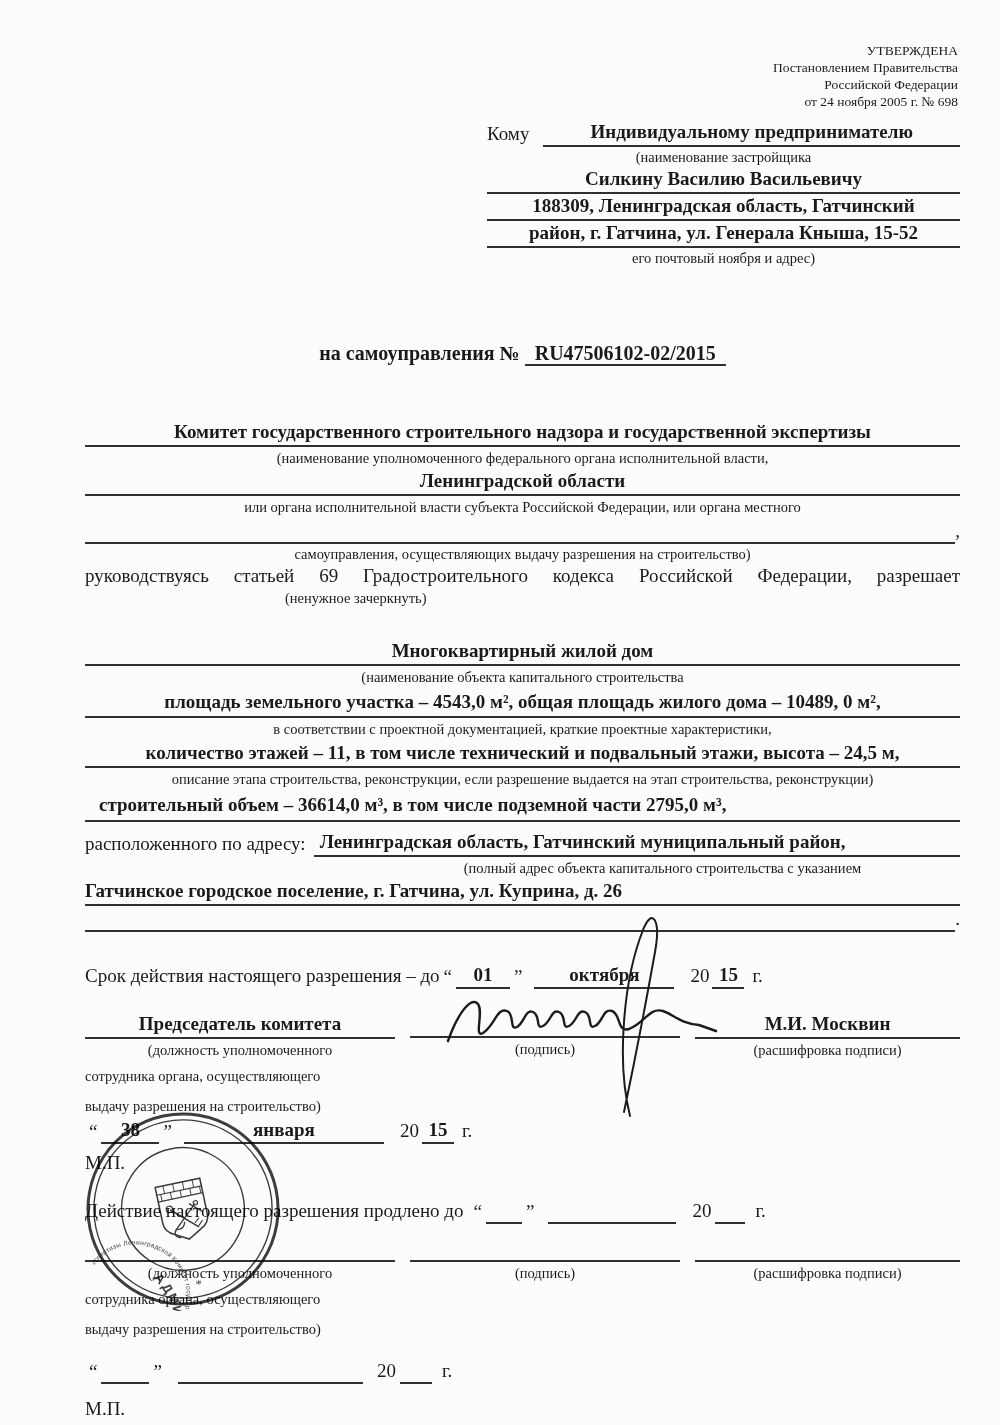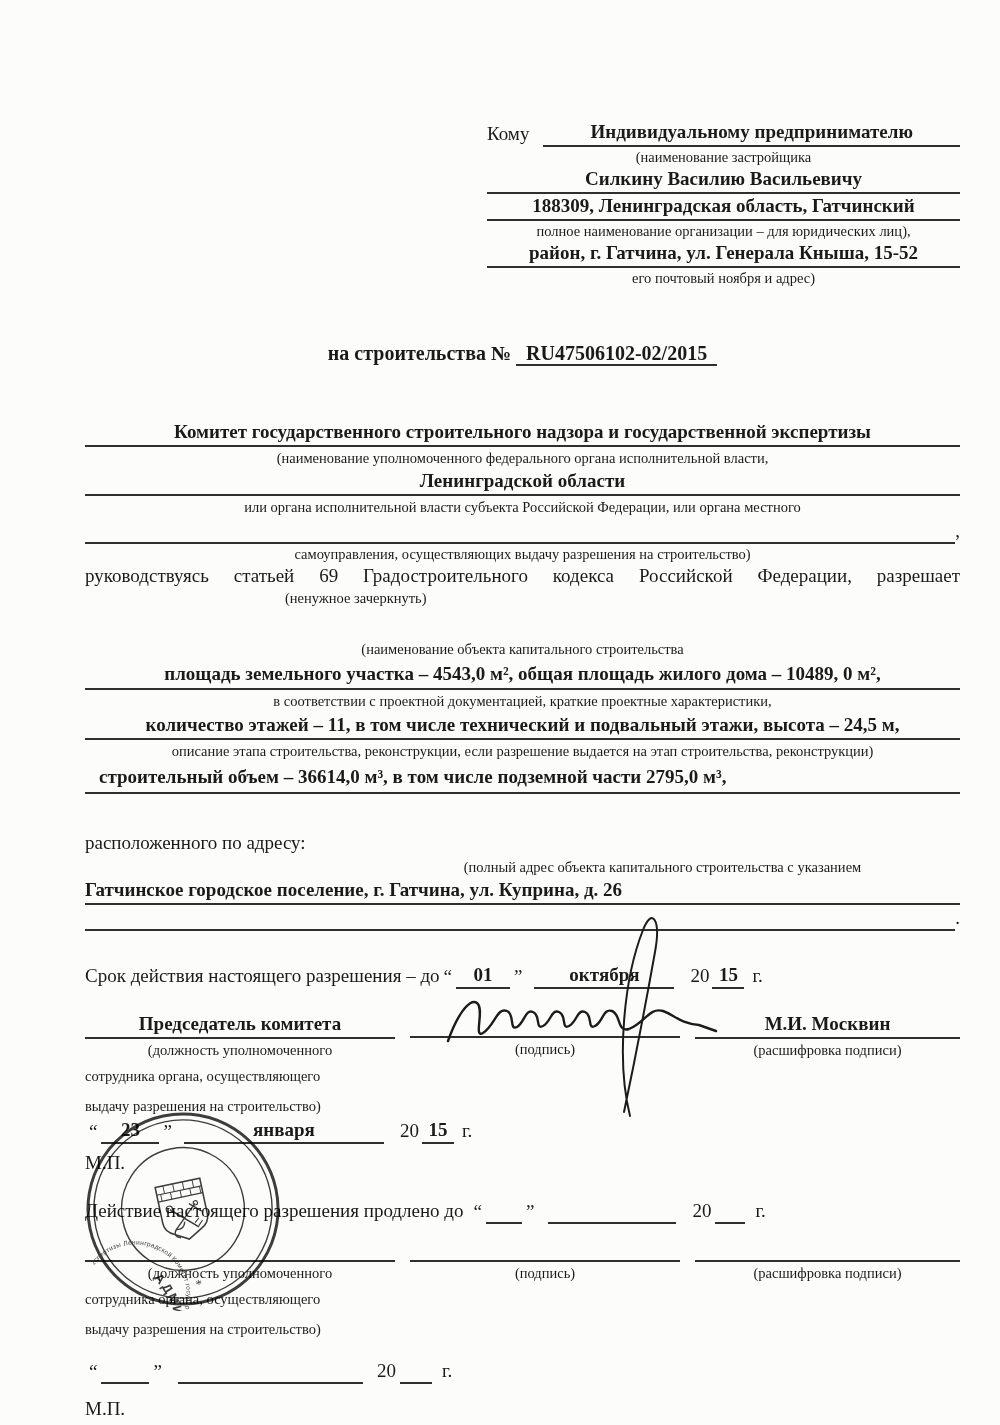--- a/index.html
+++ b/index.html
@@ -22,37 +22,42 @@
   .inlu{border-bottom:2px solid #2f2f2f;}
   .stamp{position:absolute;left:84px;top:1110px;width:198px;height:198px;
          transform:rotate(-12deg);transform-origin:center;mix-blend-mode:multiply;opacity:.93;z-index:6;}
   .sig-overlay{position:absolute;left:0;top:0;z-index:5;pointer-events:none;}
 </style>
 </head>
 <body>
 
 <div class="page">
 
+  <div class="abs" style="right:42px;top:42px;text-align:right;font-size:13.5px;line-height:17px;">
+    <div>УТВЕРЖДЕНА</div>
+    <div>Постановлением Правительства</div>
+    <div>Российской Федерации</div>
+    <div>от 24 ноября 2005 г. № 698</div>
+  </div>
 
   <div class="abs" style="left:487px;top:120px;width:473px;">
     <div class="flexrow">
       <span class="txt" style="padding-right:14px;">Кому</span>
       <div class="u val" style="flex:1;">Индивидуальному предпринимателю</div>
     </div>
     <div class="cap" style="line-height:20px;">(наименование застройщика</div>
     <div class="u val">Силкину Василию Васильевичу</div>
     <div class="u val">188309, Ленинградская область, Гатчинский</div>
-    <div class="cap" style="line-height:20px;">полное наименование организации – для юридических лиц),</div>
     <div class="u val">район, г. Гатчина, ул. Генерала Кныша, 15-52</div>
     <div class="cap" style="line-height:20px;">его почтовый ноября и адрес)</div>
   </div>
 
   <div class="abs" style="left:85px;top:338px;width:875px;text-align:center;">
     <div class="b" style="font-size:20px;line-height:30px;">
-      <span>на строительства №</span>
+      <span>на самоуправления №</span>
       <span class="inlu" style="padding:0 10px;">RU47506102-02/2015</span>
     </div>
   </div>
 
   <div class="abs" style="left:85px;top:420px;width:875px;">
     <div class="u val">Комитет государственного строительного надзора и государственной экспертизы</div>
     <div class="cap">(наименование уполномоченного федерального органа исполнительной власти,</div>
     <div class="u val">Ленинградской области</div>
     <div class="cap">или органа исполнительной власти субъекта Российской Федерации, или органа местного</div>
     <div class="flexrow" style="height:26px;">
@@ -61,31 +66,33 @@
     </div>
     <div class="cap" style="line-height:20px;">самоуправления, осуществляющих выдачу разрешения на строительство)</div>
   </div>
 
   <div class="abs" style="left:85px;top:563px;width:875px;">
     <div class="justline" style="line-height:25px;">руководствуясь статьей 69 Градостроительного кодекса Российской Федерации, разрешает</div>
     <div class="cap" style="text-align:left;padding-left:200px;line-height:20px;">(ненужное зачеркнуть)</div>
   </div>
 
   <div class="abs" style="left:85px;top:638px;width:875px;">
+    <div class="u val" style="line-height:25px;">Многоквартирный жилой дом</div>
     <div class="cap">(наименование объекта капитального строительства</div>
     <div class="u val" style="line-height:27px;">площадь земельного участка – 4543,0 м², общая площадь жилого дома – 10489, 0 м²,</div>
     <div class="cap">в соответствии с проектной документацией, краткие проектные характеристики,</div>
     <div class="u val" style="line-height:25px;">количество этажей – 11, в том числе технический и подвальный этажи, высота – 24,5 м,</div>
     <div class="cap">описание этапа строительства, реконструкции, если разрешение выдается на этап строительства, реконструкции)</div>
     <div class="u val" style="line-height:29px;text-align:left;padding-left:14px;">строительный объем – 36614,0 м³, в том числе подземной части 2795,0 м³,</div>
   </div>
 
   <div class="abs" style="left:85px;top:830px;width:875px;">
     <div class="flexrow">
       <span class="txt" style="padding-right:8px;">расположенного по адресу:</span>
+      <div class="u val" style="flex:1;text-align:left;padding-left:6px;">Ленинградская область, Гатчинский муниципальный район,</div>
     </div>
     <div class="cap" style="padding-left:280px;">(полный адрес объекта капитального строительства с указанием</div>
     <div class="u val" style="text-align:left;">Гатчинское городское поселение, г. Гатчина, ул. Куприна, д. 26</div>
     <div class="flexrow" style="height:26px;">
       <div class="u" style="flex:1;height:24px;"></div>
       <span class="txt">.</span>
     </div>
   </div>
 
   <div class="abs flexrow" style="left:85px;top:963px;width:875px;">
@@ -111,21 +118,21 @@
       <div class="cap">(подпись)</div>
     </div>
     <div>
       <div class="u val">М.И. Москвин</div>
       <div class="cap">(расшифровка подписи)</div>
     </div>
   </div>
 
   <div class="abs flexrow" style="left:85px;top:1118px;">
     <span class="q">“</span>
-    <span class="fill" style="width:58px;">23</span>
+    <span class="fill" style="width:58px;">38</span>
     <span class="q">”</span>
     <span class="fill" style="width:200px;margin-left:8px;">января</span>
     <span class="txt" style="margin-left:16px;">20</span>
     <span class="fill" style="width:32px;margin-left:3px;">15</span>
     <span class="txt" style="margin-left:8px;">г.</span>
   </div>
 
   <div class="abs txt" style="left:85px;top:1150px;">М.П.</div>
 
   <div class="abs flexrow" style="left:85px;top:1198px;width:875px;">

